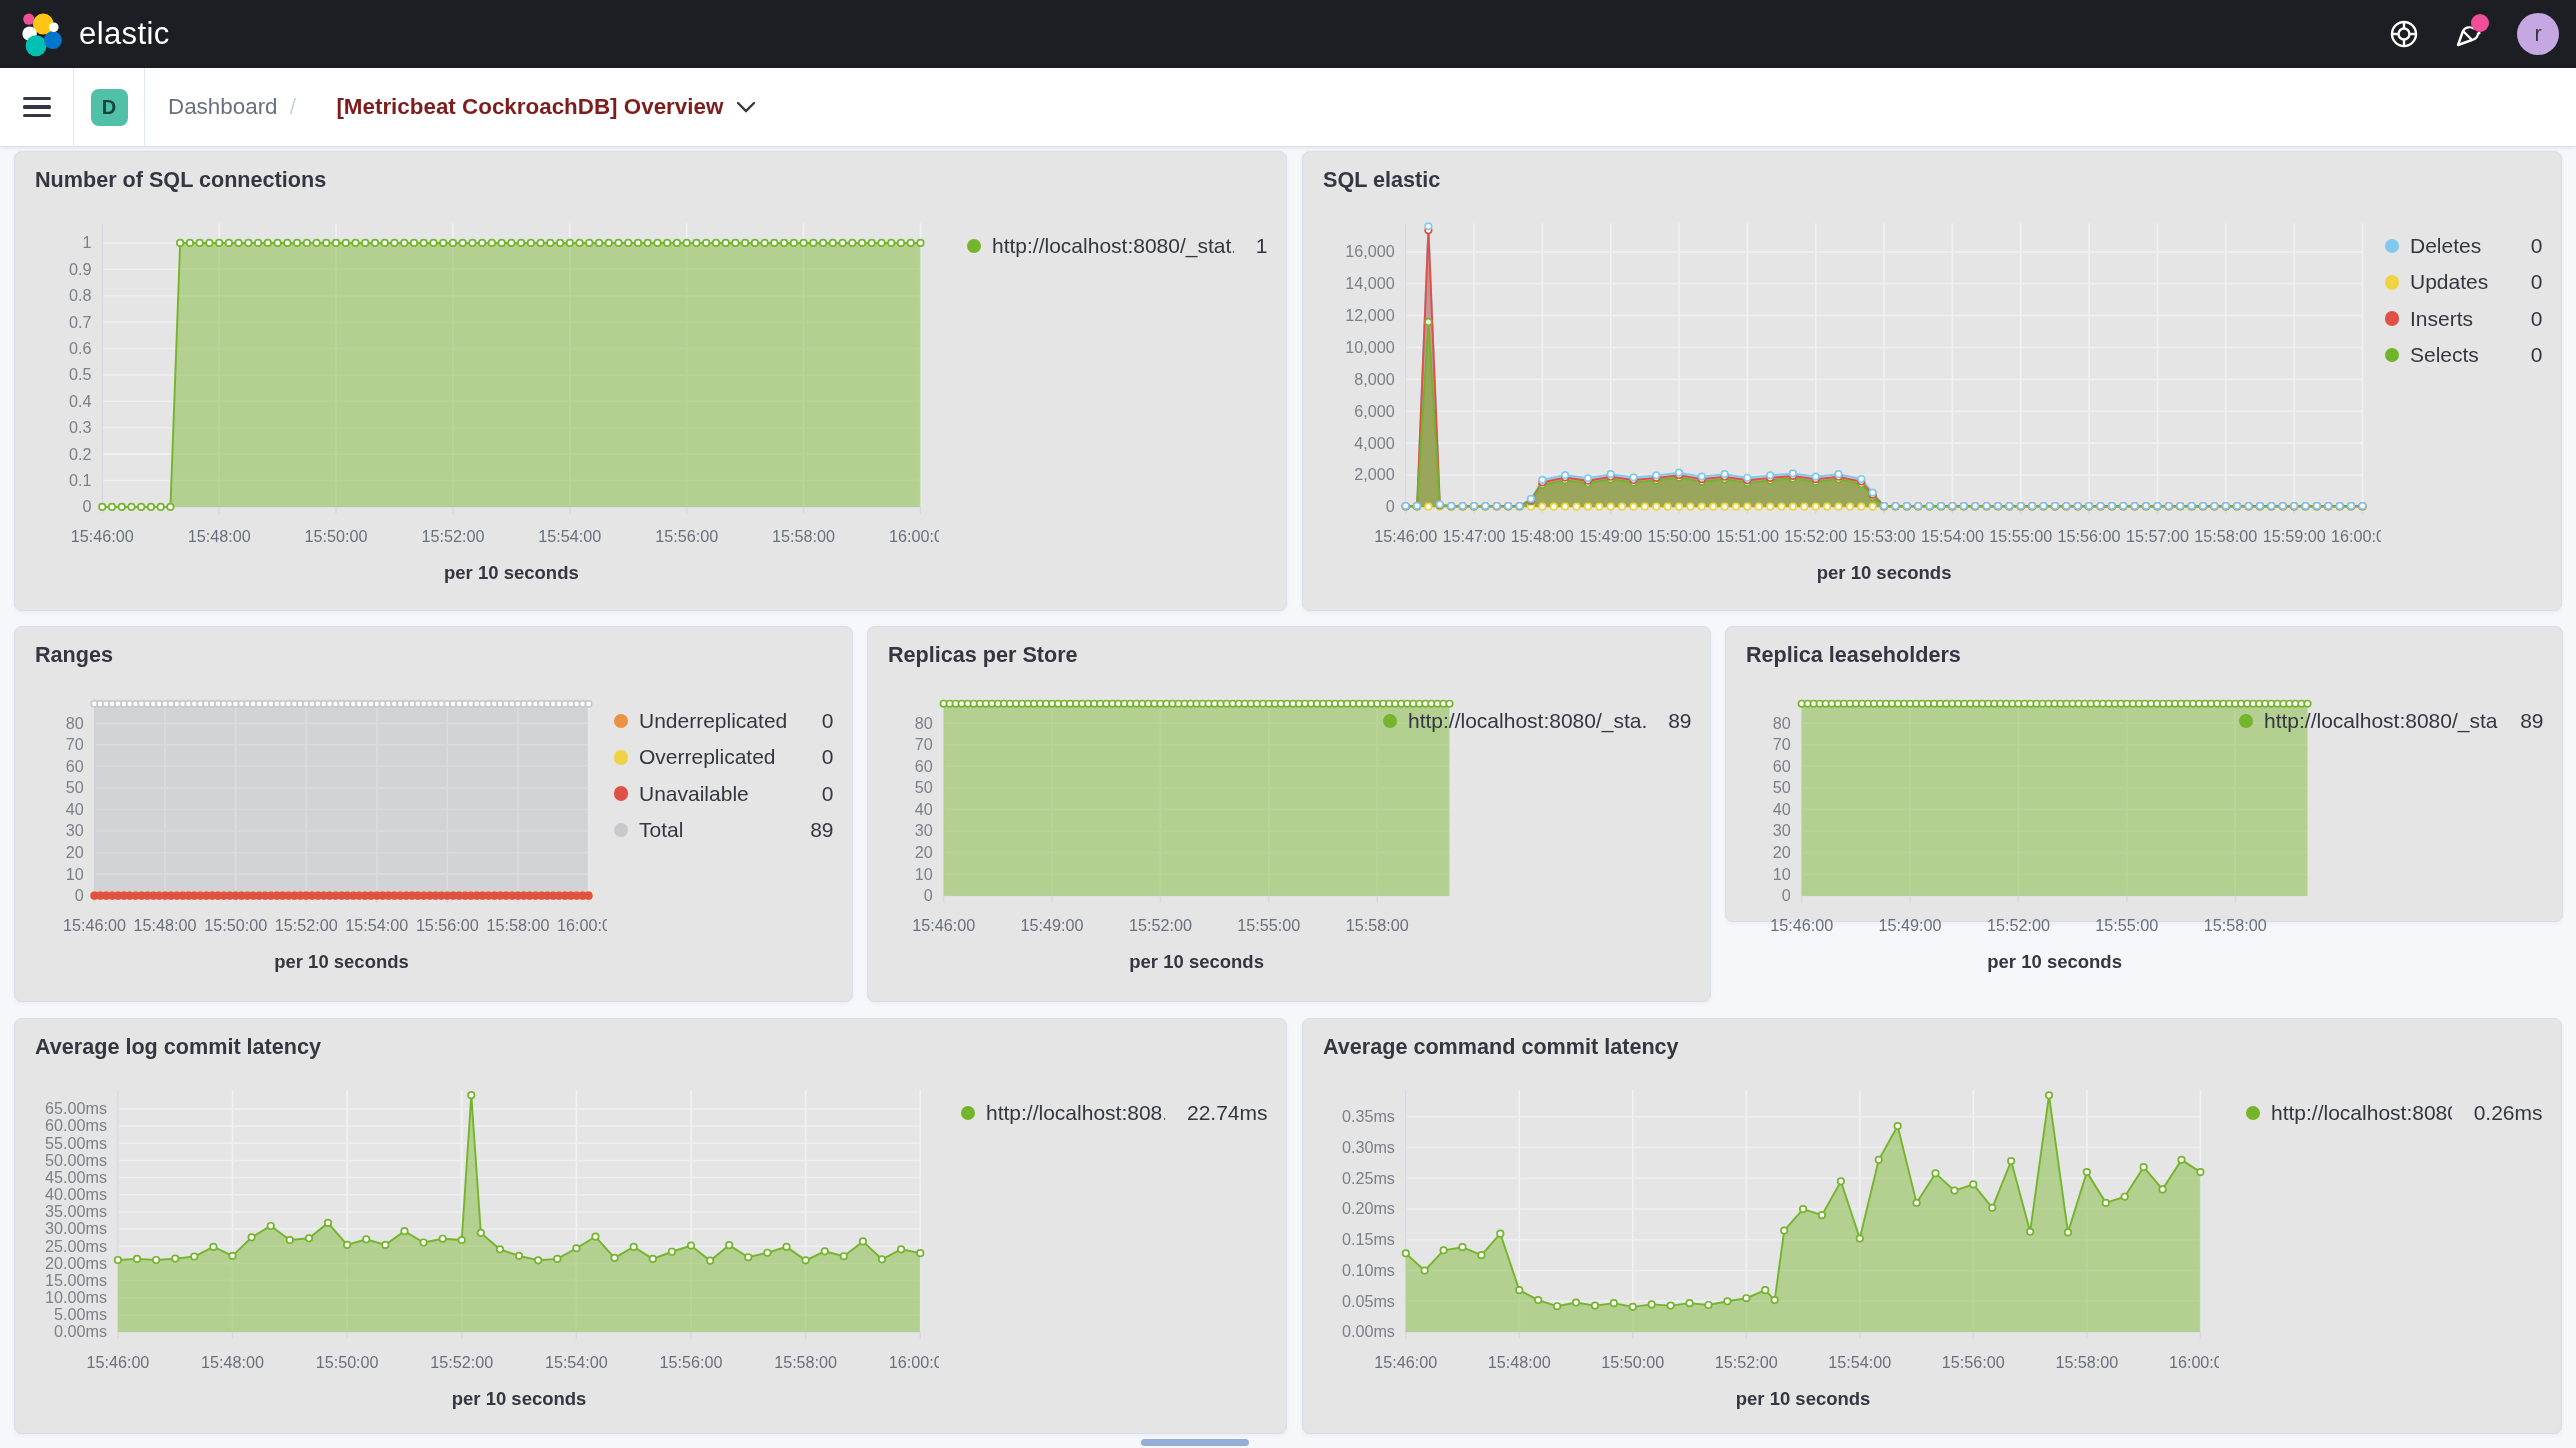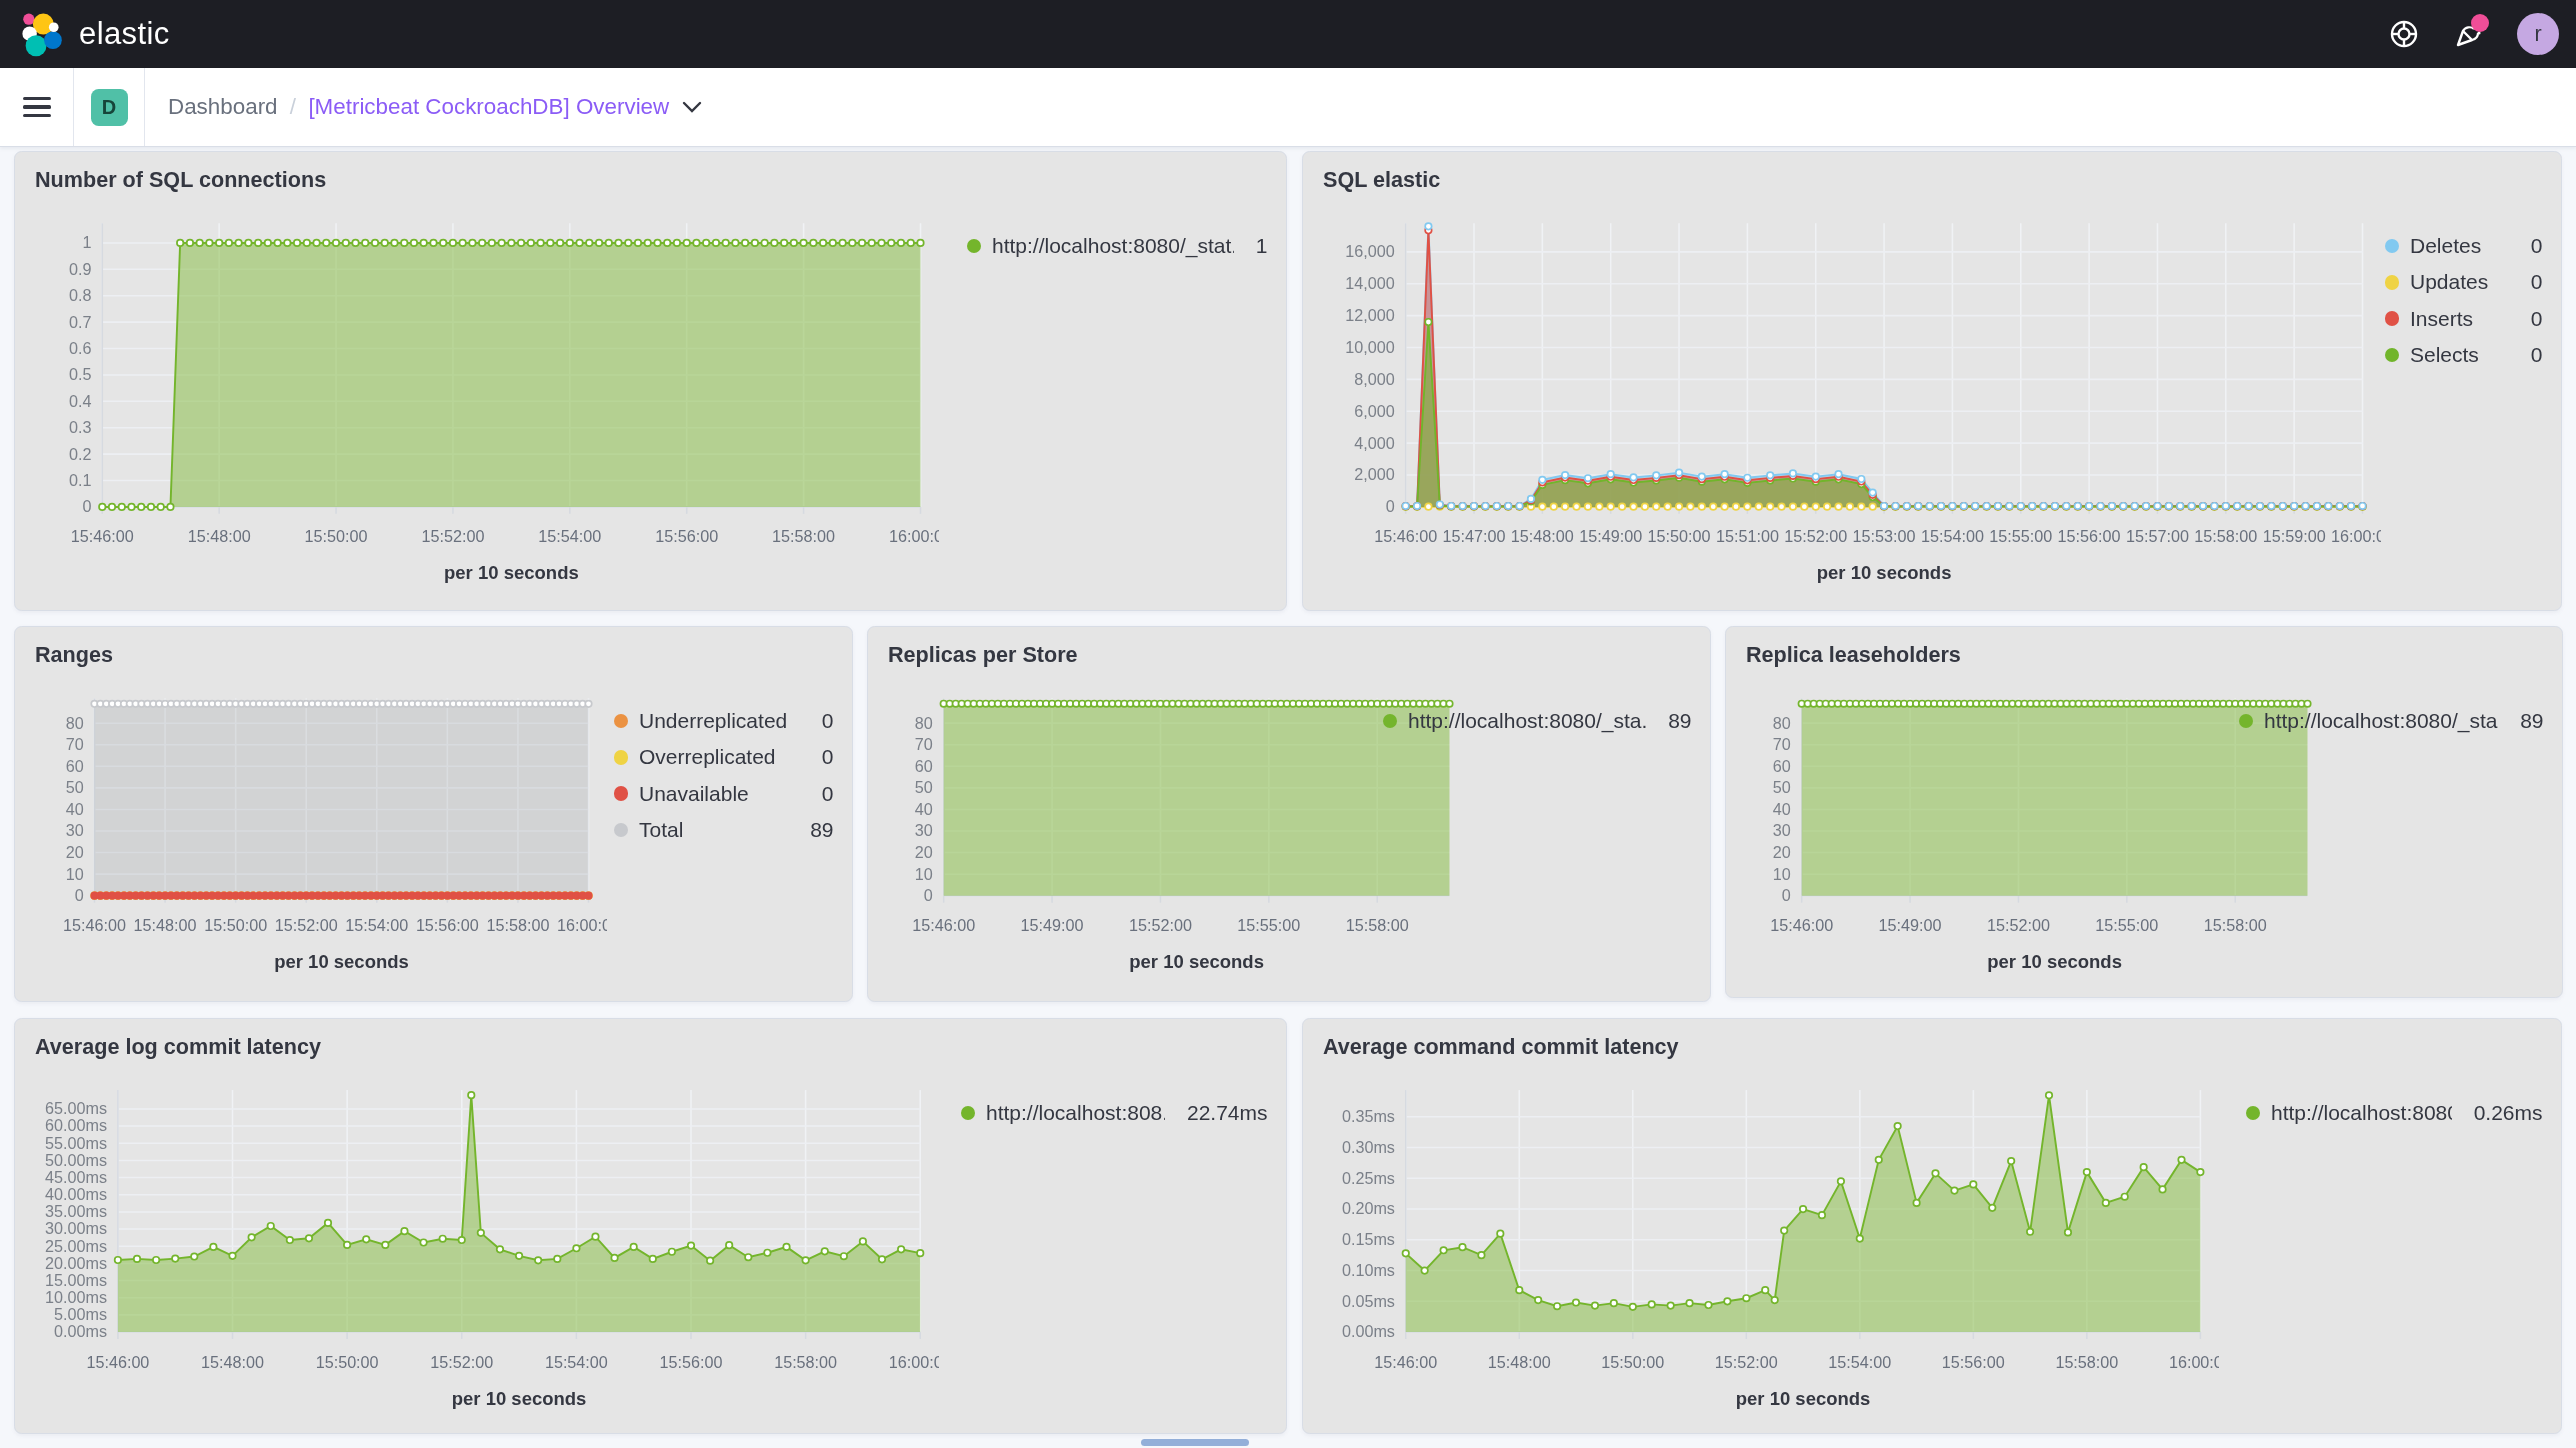--- a/index.html
+++ b/index.html
@@ -20,21 +20,21 @@
   
   .toolbar { position:absolute; left:0; top:68px; width:2576px; height:79px; background:#ffffff; border-bottom:1.5px solid #d9dee7; display:flex; align-items:center; box-shadow:0 1.5px 3.1px rgba(120,130,150,0.10); }
   .menu-btn { width:74px; height:100%; display:flex; align-items:center; justify-content:center; border-right:1.5px solid #e2e6ee; cursor:pointer; }
   .menu-bars { width:28px; }
   .menu-bars div { height:3.9px; background:#343741; border-radius:1.5px; margin:4.6px 0; }
   .dash-badge-wrap { width:71px; height:100%; display:flex; align-items:center; justify-content:center; border-right:1.5px solid #e2e6ee; }
   .dash-badge { width:37px; height:37px; border-radius:7.7px; background:#50c0a7; color:#16453a; font-size:20px; font-weight:600; display:flex; align-items:center; justify-content:center; cursor:pointer; }
   .crumbs { display:flex; align-items:center; gap:12.3px; margin-left:23px; font-size:22.4px; }
   .crumb-root { color:#69707d; cursor:pointer; }
   .crumb-sep { color:#c9d0da; }
-  .crumb-title { color:#8b5cf6; font-weight:400; }
+  .crumb-title { color:#7f1d1d; font-weight:700;margin-left:28px; }
   .toolbar-actions { position:absolute; right:31px; display:flex; align-items:center; gap:45px; }
   .tb-link { color:#2e6fb5; font-size:22.4px; cursor:pointer; }
   .edit-btn { display:flex; align-items:center; gap:10.8px; color:#2e6fb5; font-size:22.4px; border:1.5px solid #2e6fb5; border-radius:9.3px; padding:9.3px 26px; background:#fff; cursor:pointer; }
 
   
   .panel { position:absolute; background:#e5e5e5; border:0.8px solid #d8dde6; border-radius:7.7px; box-shadow:0 1.5px 3.9px rgba(110,120,140,0.08); }
   .panel-title { position:absolute; left:20px; top:15.4px; font-size:21.6px; font-weight:700; color:#343741; }
   .chart-svg { position:absolute; left:14px; top:51px; }
   .legend { position:absolute; right:18.5px; top:82px; display:flex; flex-direction:column; gap:12.3px; }
   .legend-row { display:flex; align-items:center; gap:10.8px; cursor:pointer; }
@@ -1203,21 +1203,21 @@
     </svg>
   <div class="legend" style="width:309px;">
     <div class="legend-row">
       <span class="legend-dot" style="background:#74b52c"></span>
       <span class="legend-label">http://localhost:8080/_sta...</span>
       <span class="legend-value">89</span>
     </div>
   </div>
 </div>
 
-<div class="panel" style="left:1725px; top:626px; width:838px; height:372px;">
+<div class="panel" style="left:1725px; top:626px; width:838px; height:296px;">
   <div class="panel-title">Replica leaseholders</div>
   <svg class="chart-svg" width="586" height="309" viewBox="0 0 760 400">
       <line x1="80" y1="26" x2="80" y2="282" stroke="#f0f2f5" stroke-width="2"></line>
       <line x1="220.57142857142856" y1="26" x2="220.57142857142856" y2="282" stroke="#f0f2f5" stroke-width="2"></line>
       <line x1="361.1428571428571" y1="26" x2="361.1428571428571" y2="282" stroke="#f0f2f5" stroke-width="2"></line>
       <line x1="501.7142857142857" y1="26" x2="501.7142857142857" y2="282" stroke="#f0f2f5" stroke-width="2"></line>
       <line x1="642.2857142857142" y1="26" x2="642.2857142857142" y2="282" stroke="#f0f2f5" stroke-width="2"></line>
       <line x1="80" y1="282" x2="736" y2="282" stroke="#edeff3" stroke-width="2"></line>
       <line x1="80" y1="254.02185792349727" x2="736" y2="254.02185792349727" stroke="#edeff3" stroke-width="2"></line>
       <line x1="80" y1="226.04371584699453" x2="736" y2="226.04371584699453" stroke="#edeff3" stroke-width="2"></line>

